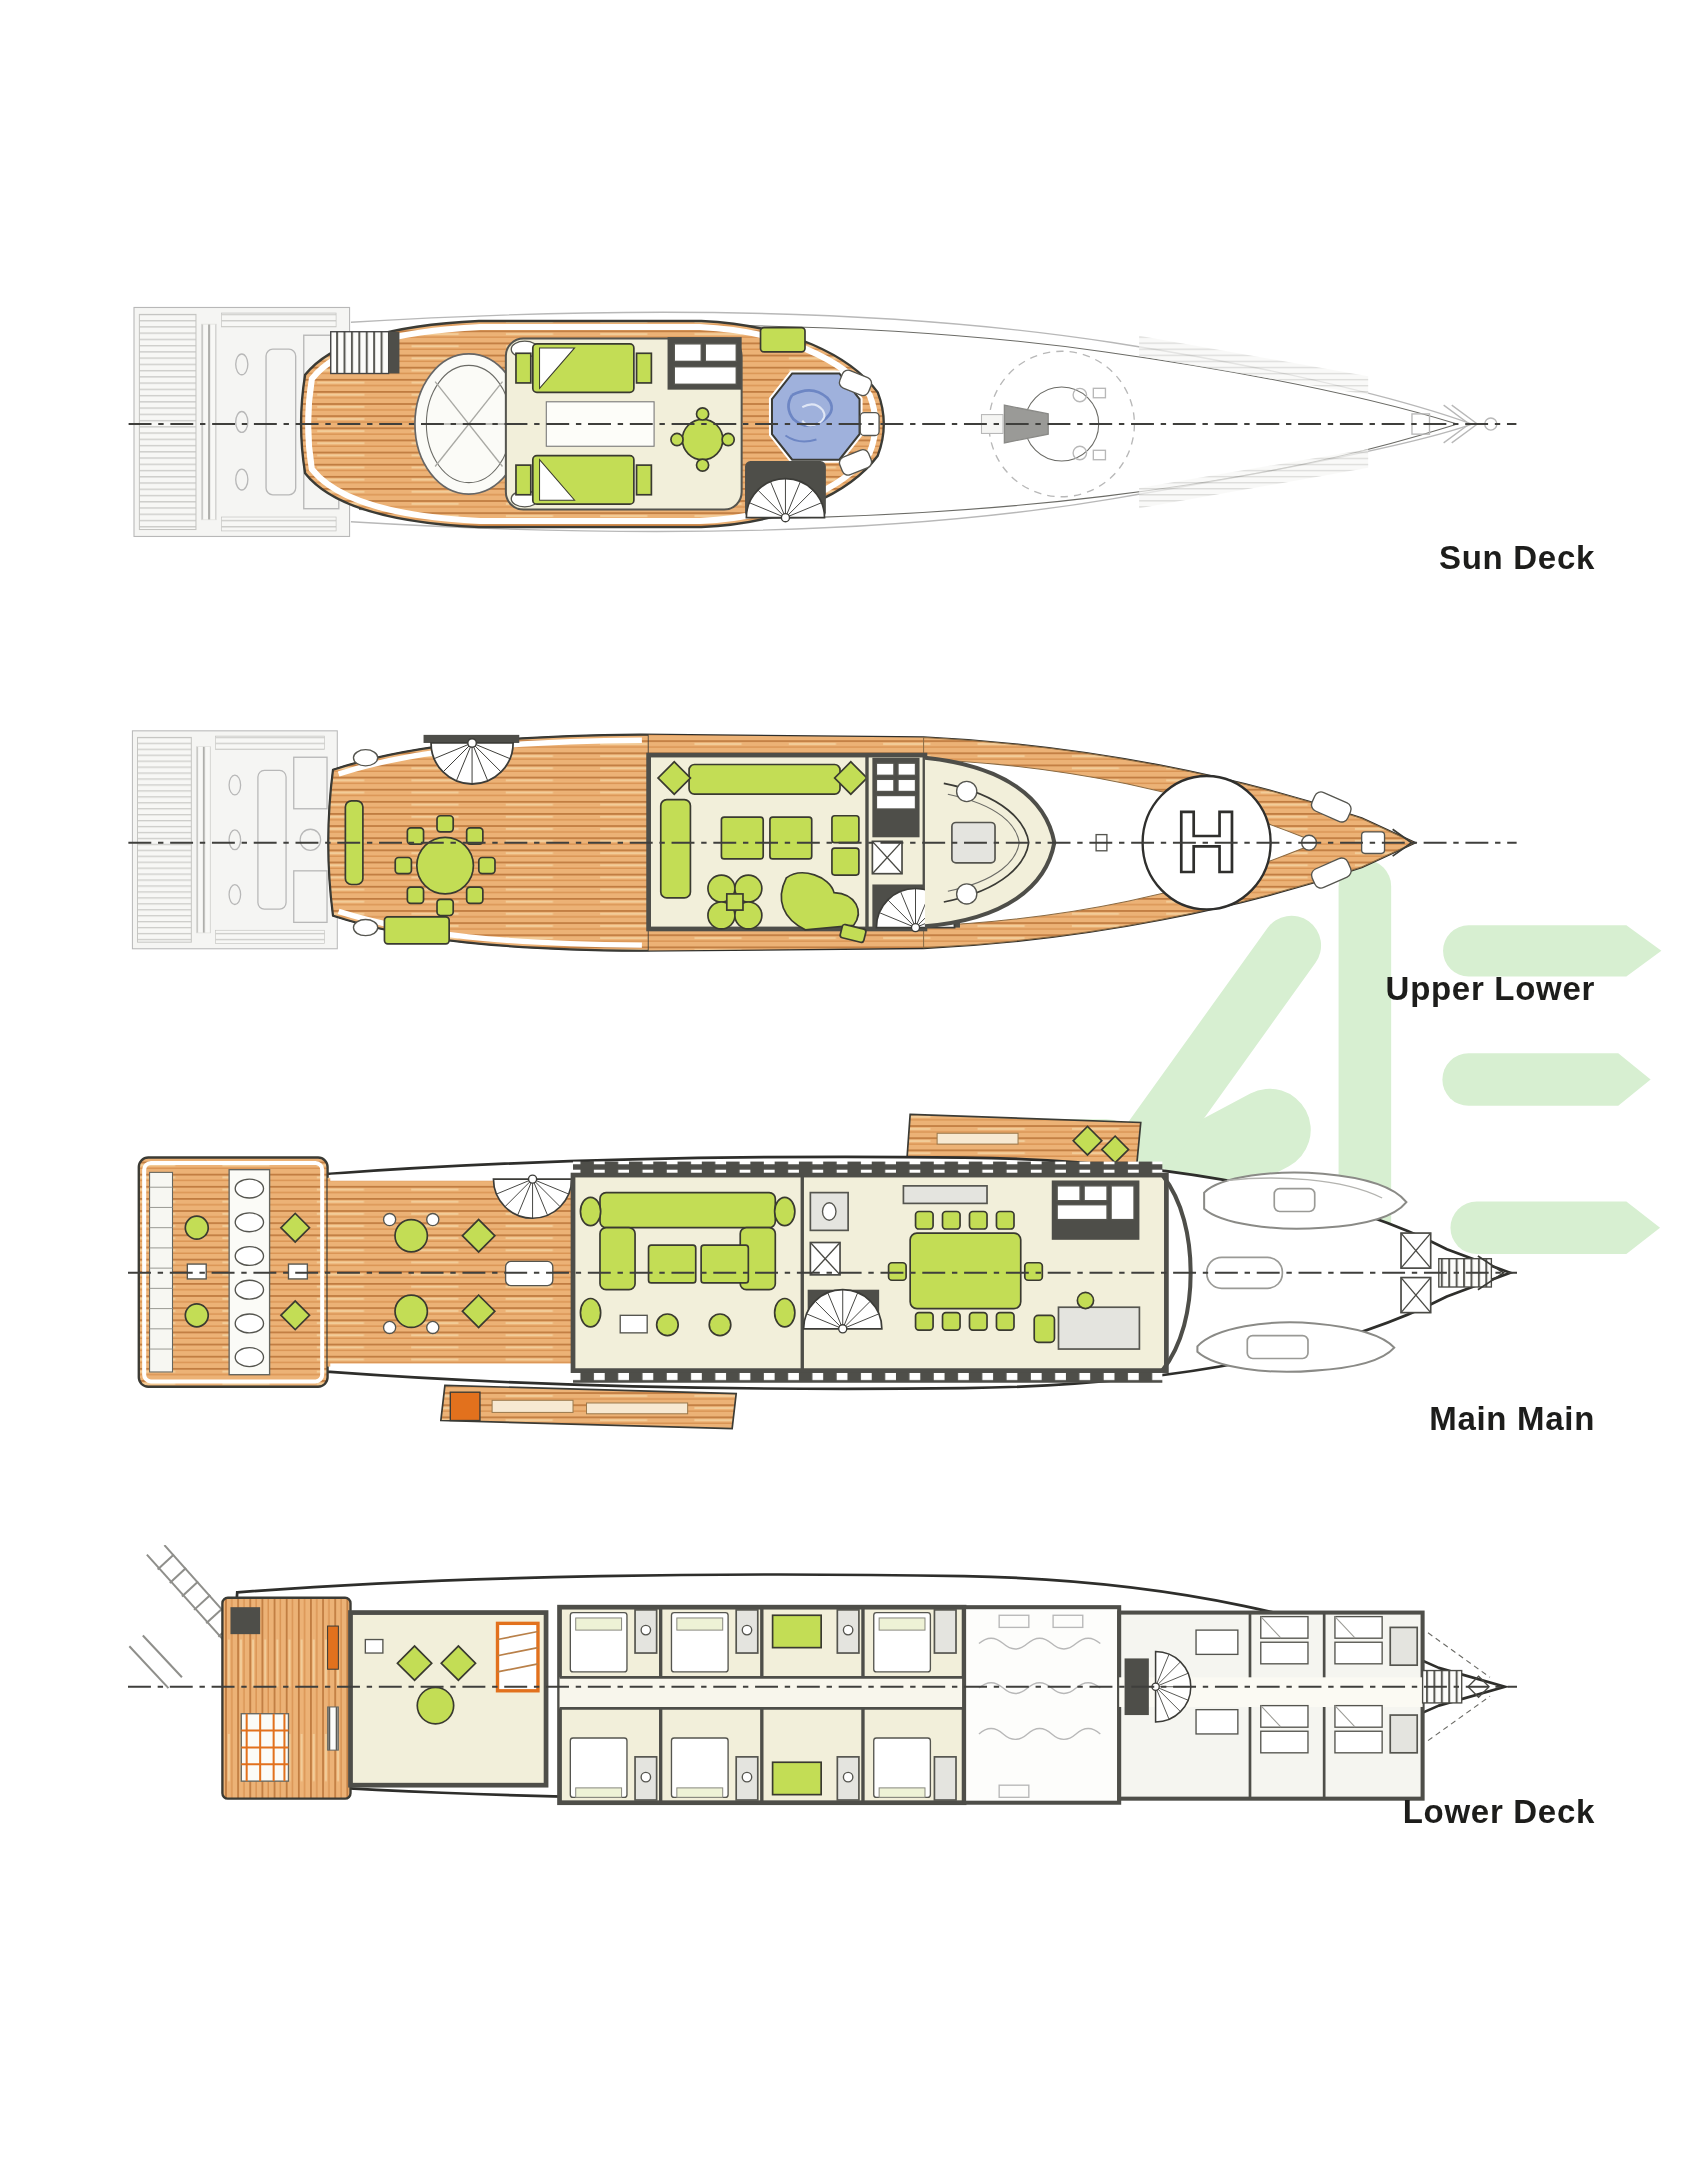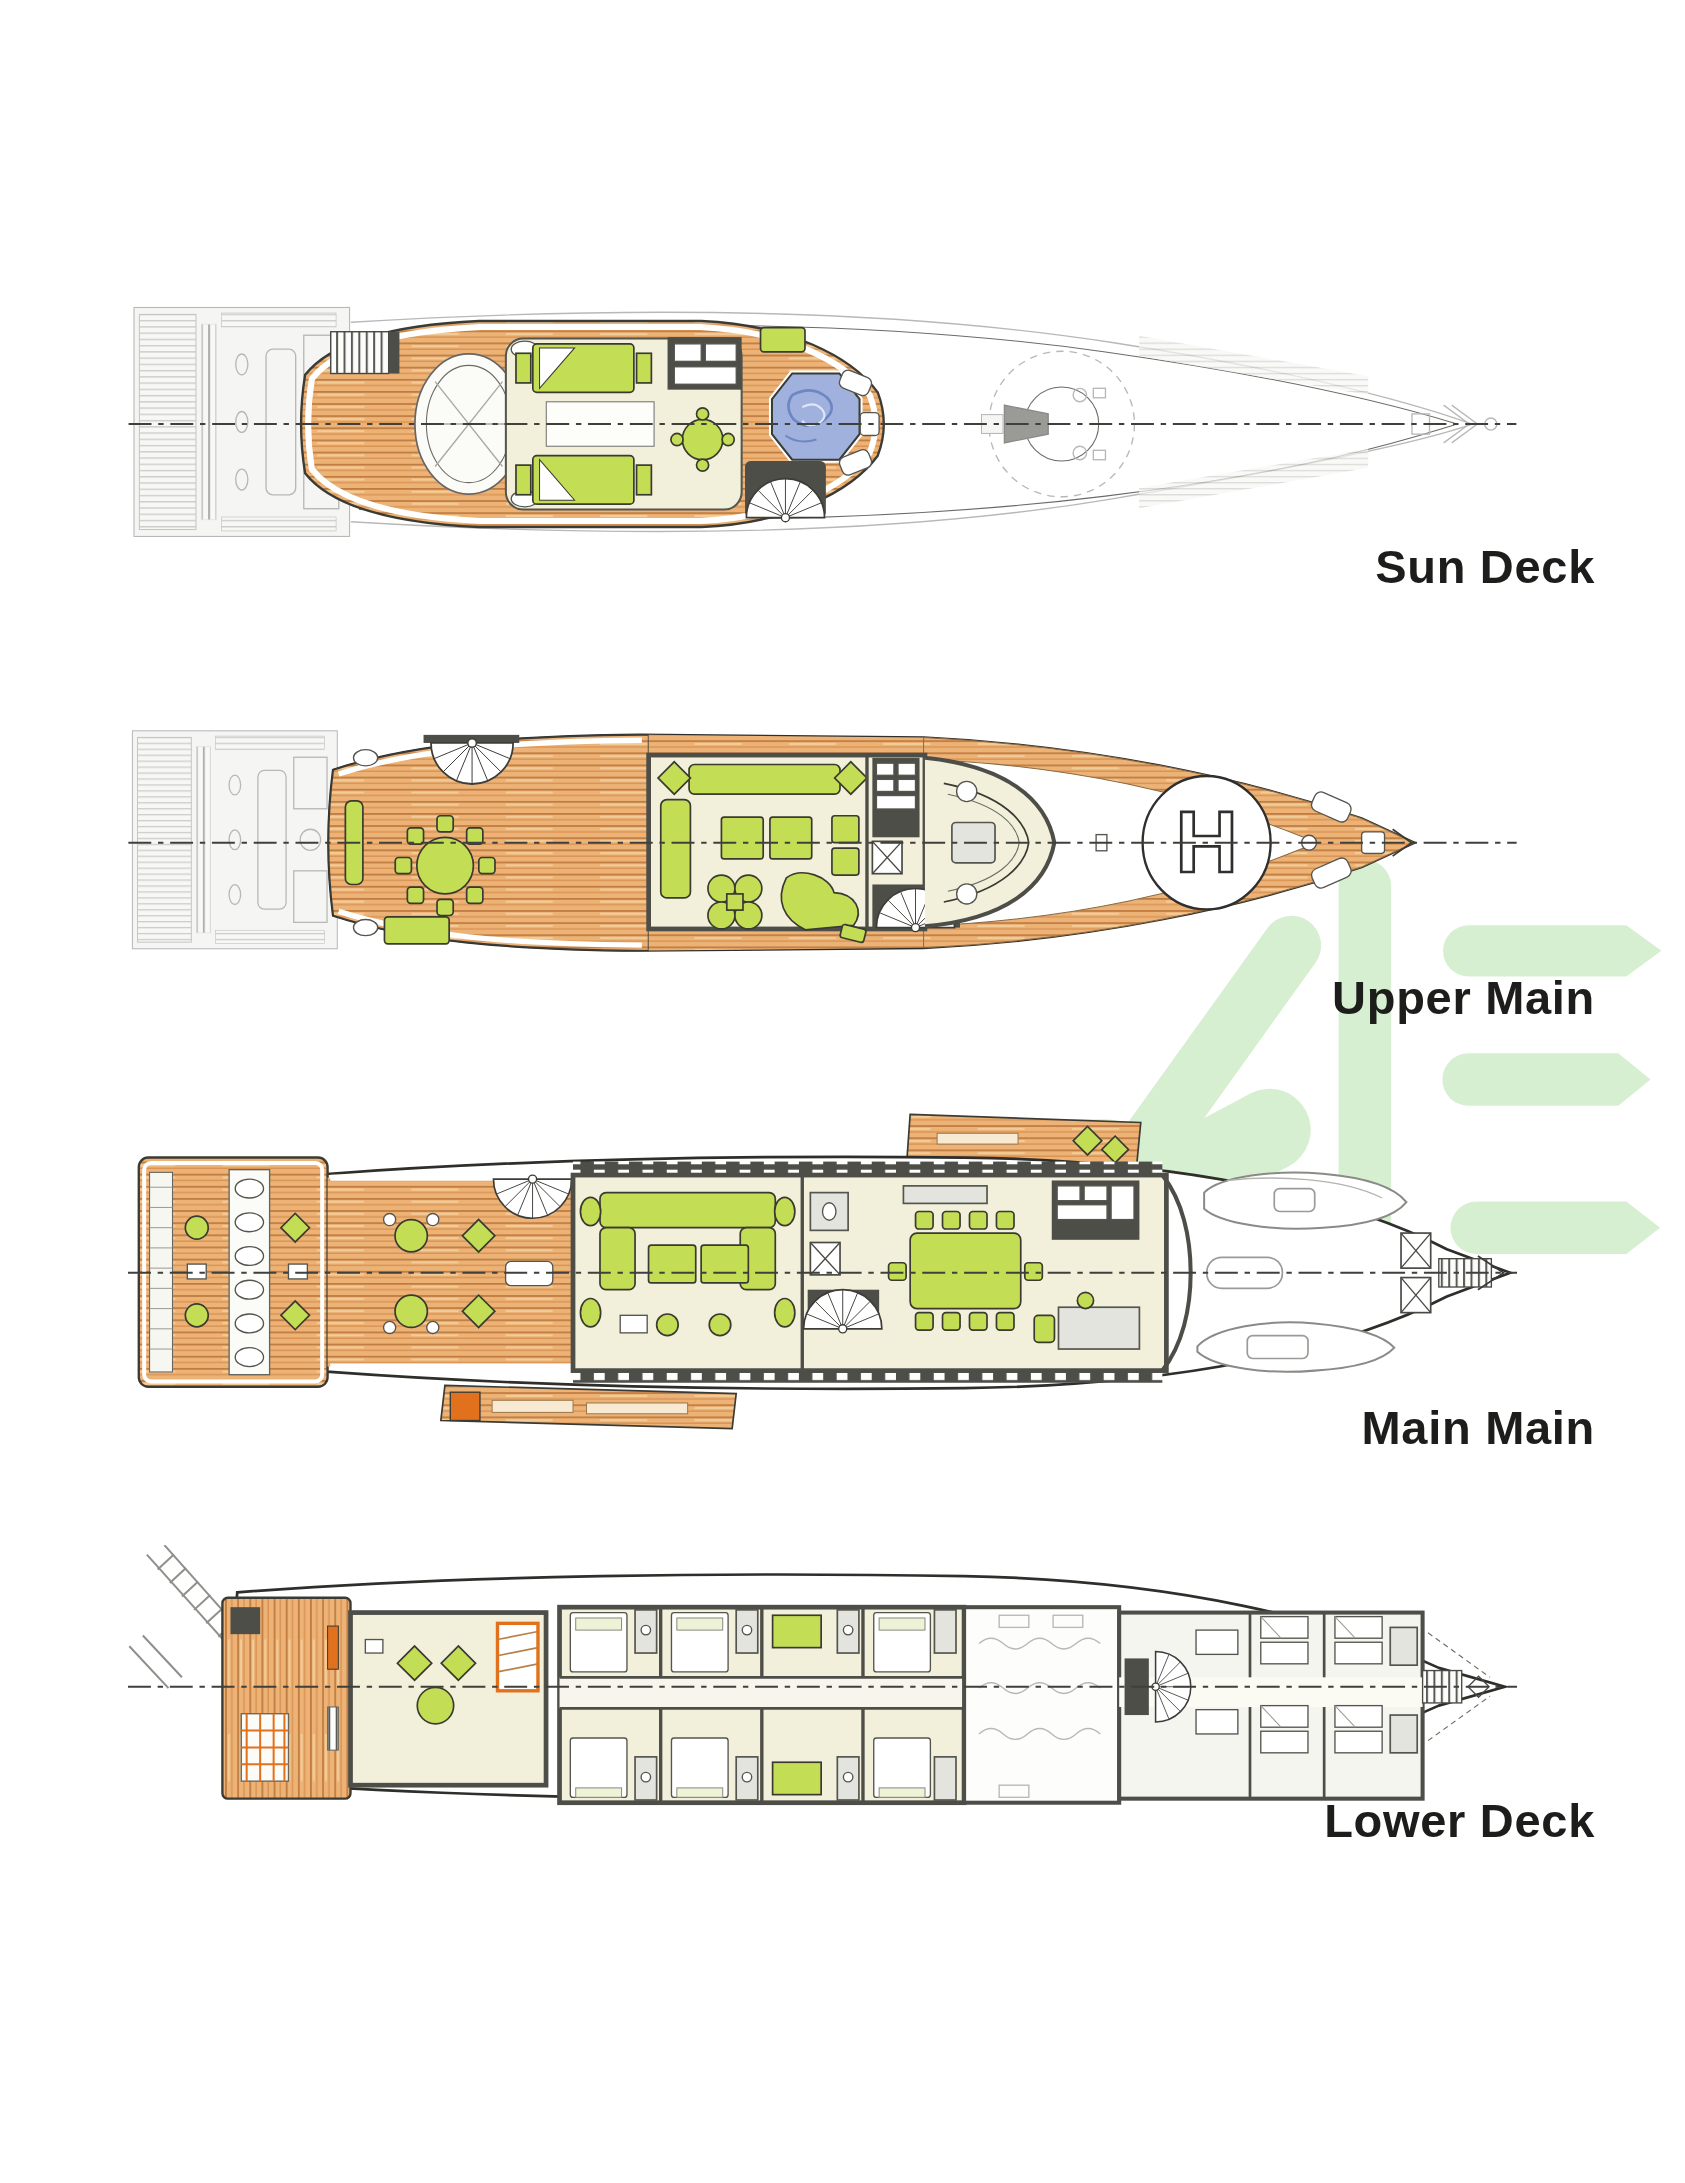--- a/index.html
+++ b/index.html
@@ -14,21 +14,21 @@
     --furniture-green:#c3dd55;
     --wall-gray:#4e4e49;
     --ghost-gray:#b8b8b8;
     --jacuzzi-blue:#9fb1dc;
     --accent-orange:#e2711d;
   }
   html,body{margin:0;padding:0;}
   .page{position:relative;width:1686px;height:2183px;background:var(--page-bg);overflow:hidden;
         font-family:"Liberation Sans", sans-serif;}
   .deck-label{position:absolute;right:91px;width:472px;text-align:right;
-    font-size:47px;font-weight:700;letter-spacing:0.7px;color:var(--label-text);}
+    font-size:33px;font-weight:700;letter-spacing:0.7px;color:var(--label-text);}
   .deck-svg{position:absolute;left:128px;}
   .wm{fill:var(--watermark-green);stroke:none;}
   
   .hull{fill:#ffffff;stroke:#2e2e2b;stroke-width:4;}
   .cl{stroke:#3f3f3c;stroke-width:3;stroke-dasharray:34 10 8 10;fill:none;}
   .gh{stroke:var(--ghost-gray);stroke-width:2;fill:none;}
   .ghf{stroke:var(--ghost-gray);stroke-width:1.6;fill:#f5f5f3;}
   .f{fill:var(--furniture-green);stroke:#3a3a30;stroke-width:2.5;}
   .wallf{fill:var(--wall-gray);stroke:none;}
   .room{fill:var(--interior-floor);stroke:var(--wall-gray);stroke-width:7;}
@@ -291,21 +291,21 @@
     <g>
       <rect x="1756" y="120" width="58" height="30" rx="10" transform="rotate(24 1785 135)" class="wh"></rect>
       <rect x="1756" y="218" width="58" height="30" rx="10" transform="rotate(-24 1785 233)" class="wh"></rect>
       <circle cx="1752" cy="188" r="11" class="wh"></circle>
       <rect x="1830" y="172" width="34" height="32" rx="5" class="wh"></rect>
       <path class="dark" d="M1876,168 L1904,188 L1876,208"></path>
     </g>
     <rect x="1436" y="176" width="16" height="24" class="wh"></rect>
     <line class="cl" x1="0" y1="188" x2="2060" y2="188"></line>
   </svg>
-  <div class="deck-label" style="top:970px">Upper Main</div>
+  <div class="deck-label" style="top:970px">Upper Lower</div>
 
   <svg class="deck-svg" style="top:1113px" width="1389" height="317" viewBox="0 0 2060 470">
     <g>
       <polygon points="1160,2 1502,14 1494,98 1154,86" fill="url(#wood)" stroke="#3b3b35" stroke-width="2.5"></polygon>
       <rect x="1408" y="26" width="30" height="30" transform="rotate(45 1423 41)" class="f"></rect>
       <rect x="1450" y="40" width="28" height="28" transform="rotate(45 1464 54)" class="f"></rect>
       <rect x="1200" y="30" width="120" height="16" fill="#f7e9d2" stroke="#9b7a4e" stroke-width="1.5"></rect>
     </g>
     <path class="hull" d="M300,90 C600,68 900,62 1240,66 C1560,70 1800,122 1956,202 L2050,237 L1956,272
              C1800,352 1560,404 1240,408 C900,412 600,406 300,384 L294,384 L294,90 Z"></path>

